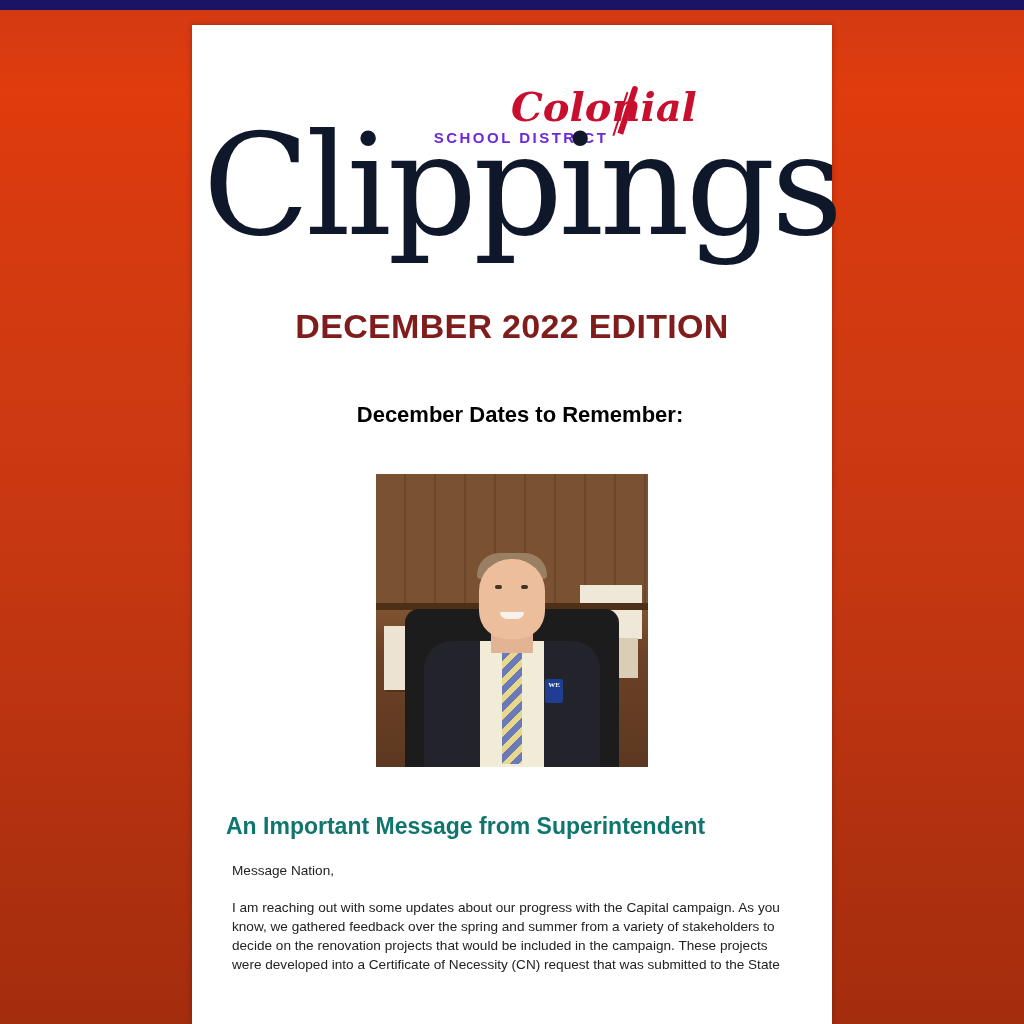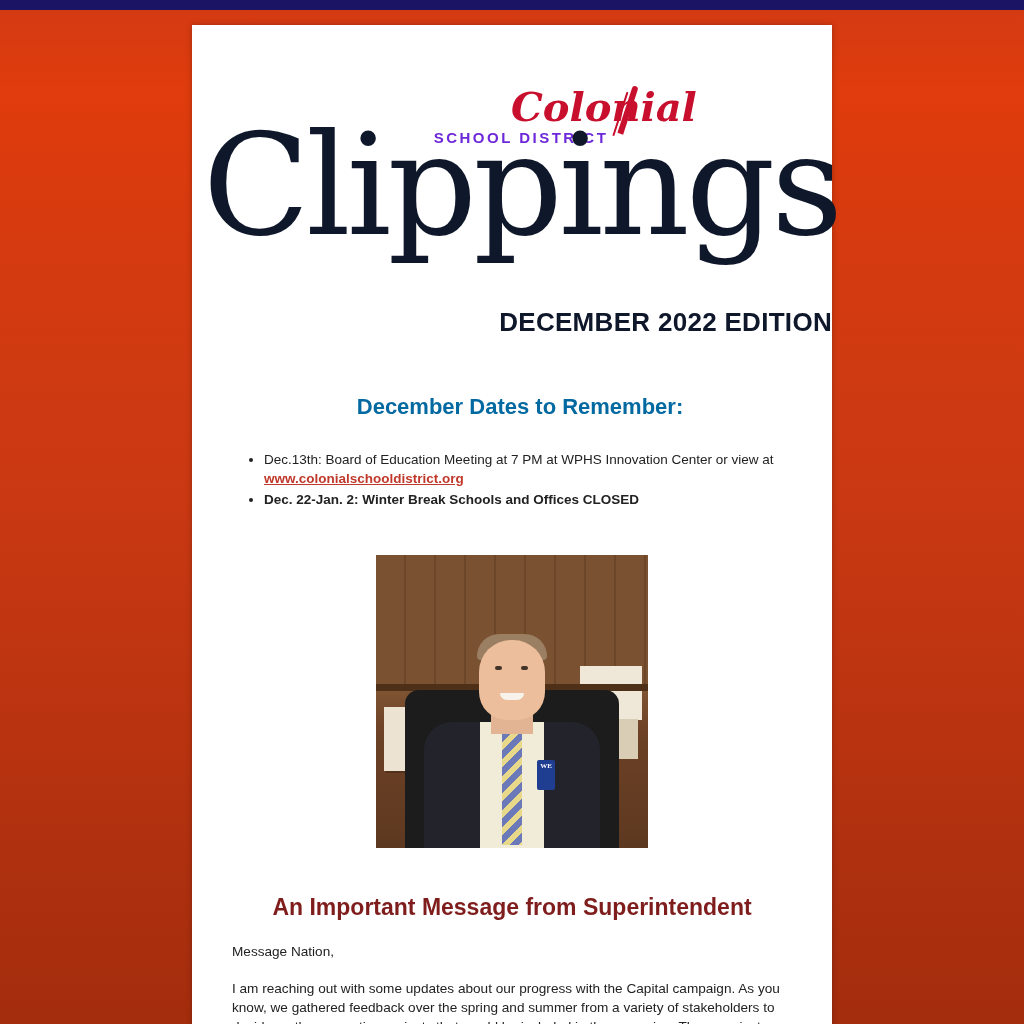--- a/index.html
+++ b/index.html
@@ -101,30 +101,30 @@
     transform: translateX(-50%);
     font-family: "DejaVu Serif", serif;
     font-weight: normal;
     font-size: 140px;
     line-height: 150px;
     color: #0f172a;
     letter-spacing: -4px;
     white-space: nowrap;
   }
   .edition {
-    text-align: right;
-    color: #0f172a;
-    font-weight: bold;
-    font-size: 26px;
+    text-align: center;
+    color: #7f1d1d;
+    font-weight: bold;
+    font-size: 34px;
     letter-spacing: 0.3px;
     margin: 52px 0 0 0;
   }
   .dates-title {
     text-align: center;
-    color: #0369a1;
+    color: #000000;
     font-weight: bold;
     font-size: 22px;
     margin: 56px 0 0 16px;
   }
   ul.dates {
     margin: 30px 40px 0 48px;
     padding: 0 0 0 24px;
     color: #222;
     font-size: 13.5px;
     line-height: 19px;
@@ -198,28 +198,27 @@
   .ph-eyeL, .ph-eyeR {
     position: absolute; top: 38%; width: 7px; height: 4px; background: #43342a; border-radius: 2px;
   }
   .ph-eyeL { left: 50%; margin-left: -17px; }
   .ph-eyeR { left: 50%; margin-left: 9px; }
   .ph-mouth {
     position: absolute; left: 50%; top: 47%; transform: translateX(-50%);
     width: 24px; height: 7px; background: #f7f3ec; border-radius: 0 0 10px 10px;
   }
   .ph-pin {
-    position: absolute; left: 50%; top: 70%; margin-left: 25px;
-    width: 18px; height: 30px; background: #1f3d91; border-radius: 2px;
+    position: absolute; left: 50%; top: 70%; margin-left: 33px;
+    width: 18px; height: 24px; background: #1f3d91; border-radius: 2px;
     color: #fff; font-size: 7px; font-weight: bold; text-align: center; line-height: 13px;
     font-family: "Liberation Serif", serif;
   }
   .headline {
-    text-align: center;
-    color: #7f1d1d;
+    color: #0f766e;
     font-weight: bold;
     font-size: 23px;
     line-height: 34px;
     margin: 42px 34px 0 34px;
   }
   .body-copy {
     margin: 18px 40px 0 40px;
     color: #222;
     font-size: 13.6px;
     line-height: 19px;
@@ -240,29 +239,20 @@
       <div class="logo-quill"></div>
       <div class="logo-sub">SCHOOL DISTRICT</div>
       <div class="logo-main">Clippings</div>
     </div>
   </div>
 
   <div class="edition">DECEMBER 2022 EDITION</div>
 
   <div class="dates-title">December Dates to Remember:</div>
 
-  <ul class="dates">
-    <li>
-      <span>Dec.13th: Board of Education Meeting at 7 PM at WPHS Innovation Center or view at </span>
-      <a class="link" href="#">www.colonialschooldistrict.org</a>
-    </li>
-    <li class="bold">
-      <span>Dec. 22-Jan. 2: Winter Break Schools and Offices CLOSED</span>
-    </li>
-  </ul>
 
   <div class="photo-wrap">
     <div class="ph-wall"></div>
     <div class="ph-woodpanel"></div>
     <div class="ph-paperR"></div>
     <div class="ph-paperR2"></div>
     <div class="ph-shelf"></div>
     <div class="ph-paperL"></div>
     <div class="ph-chair"></div>
     <div class="ph-body"></div>

